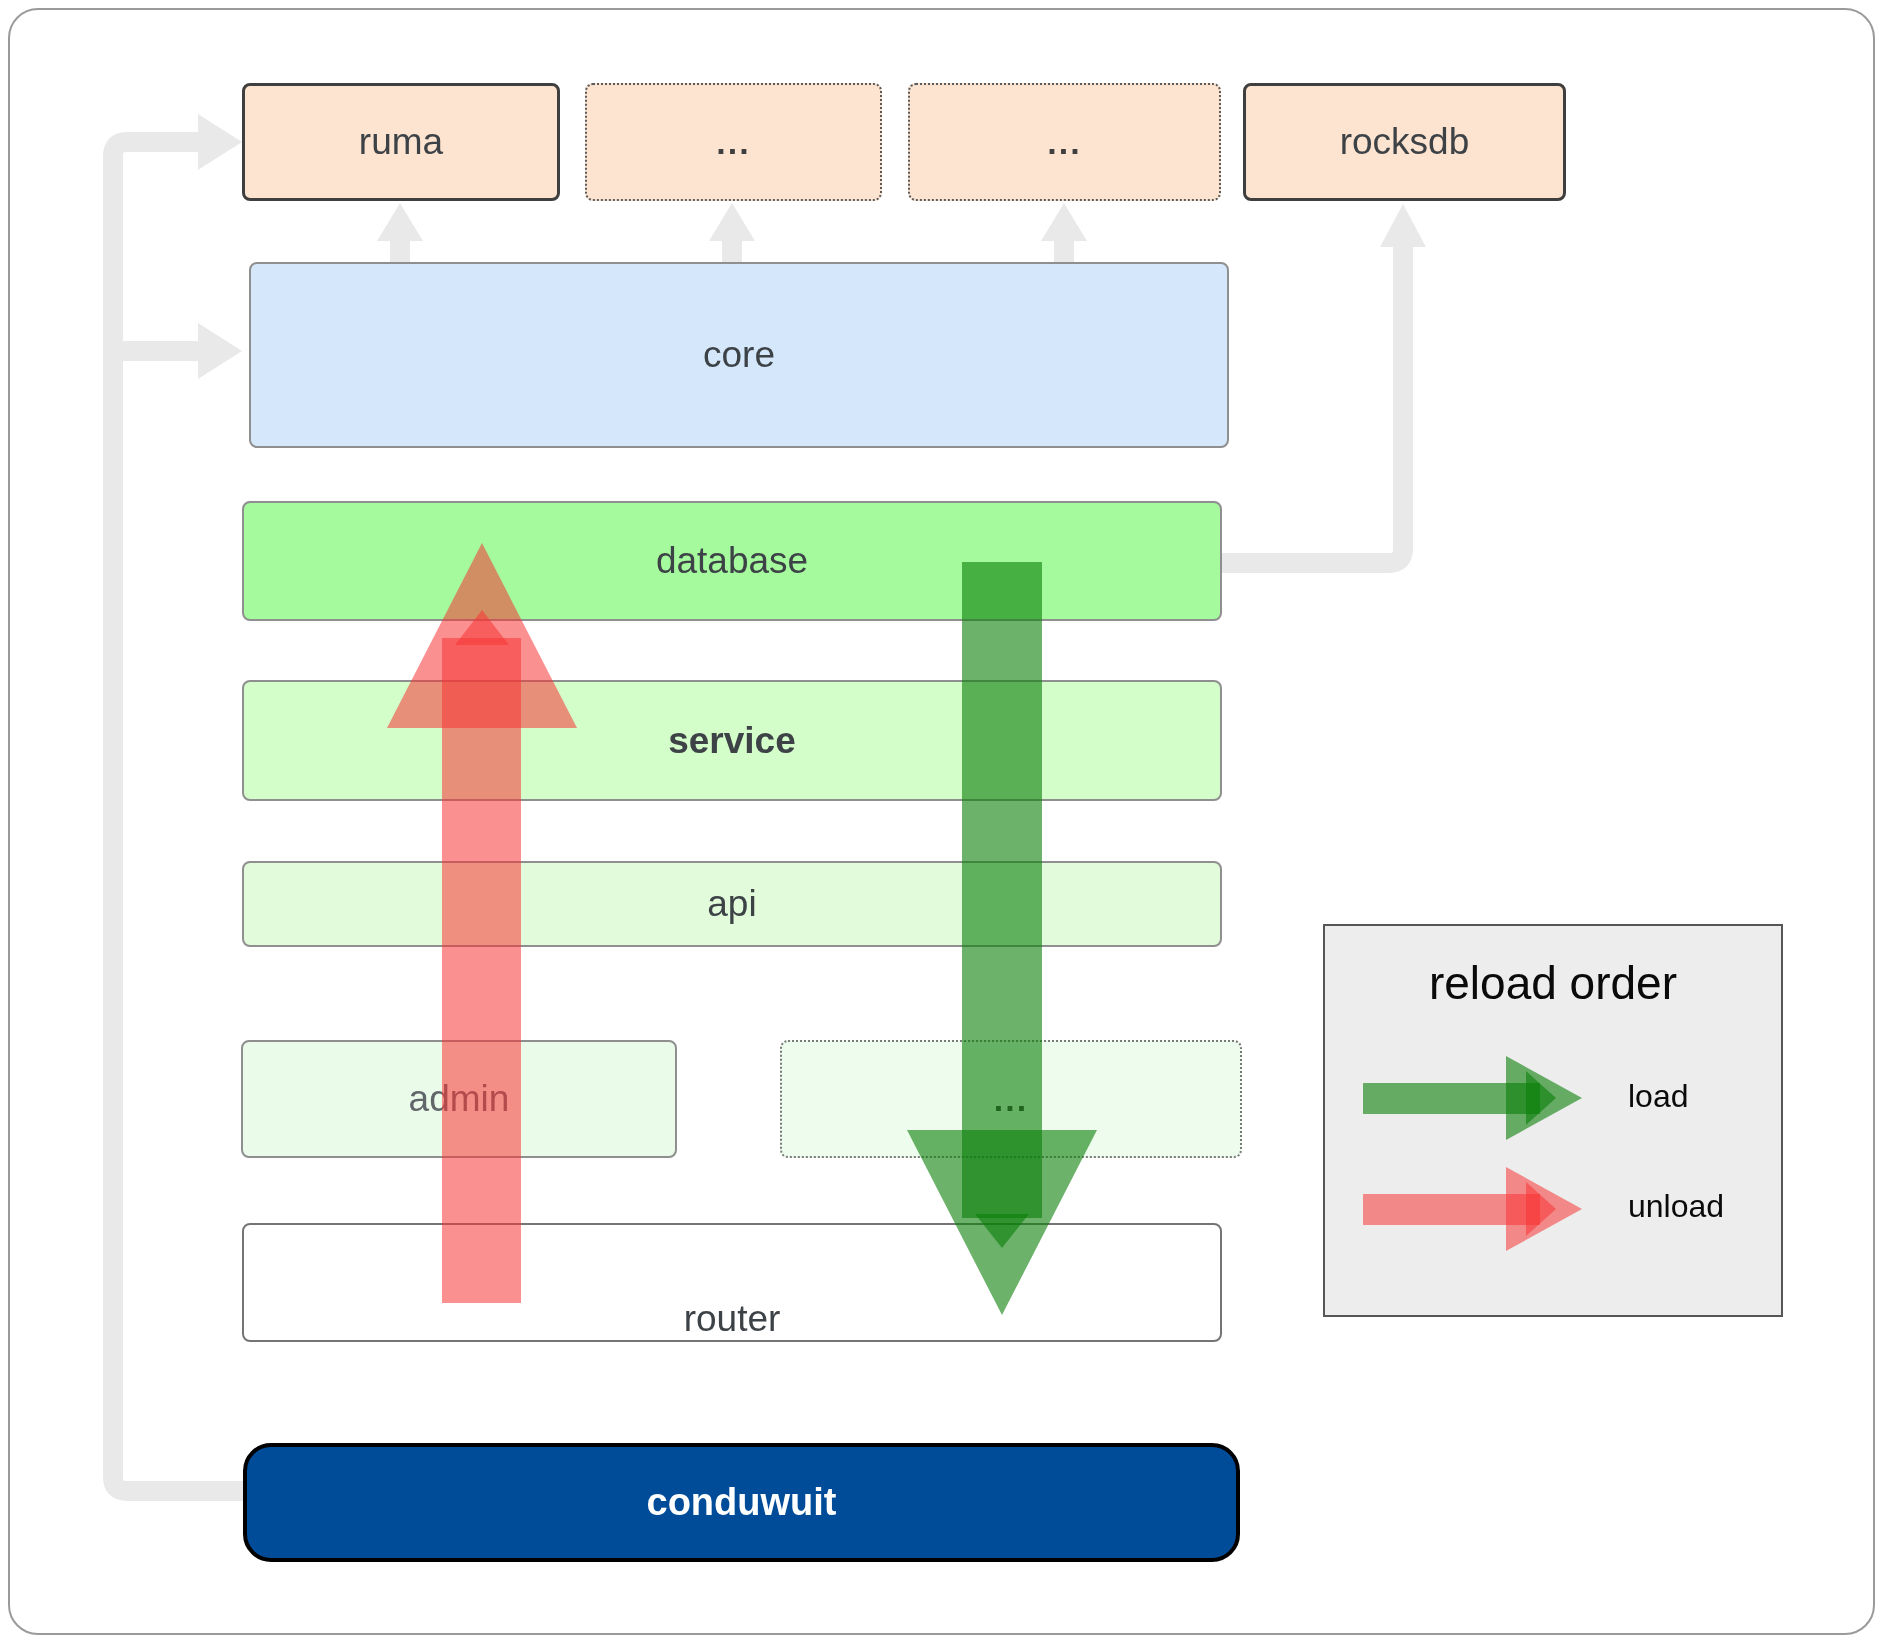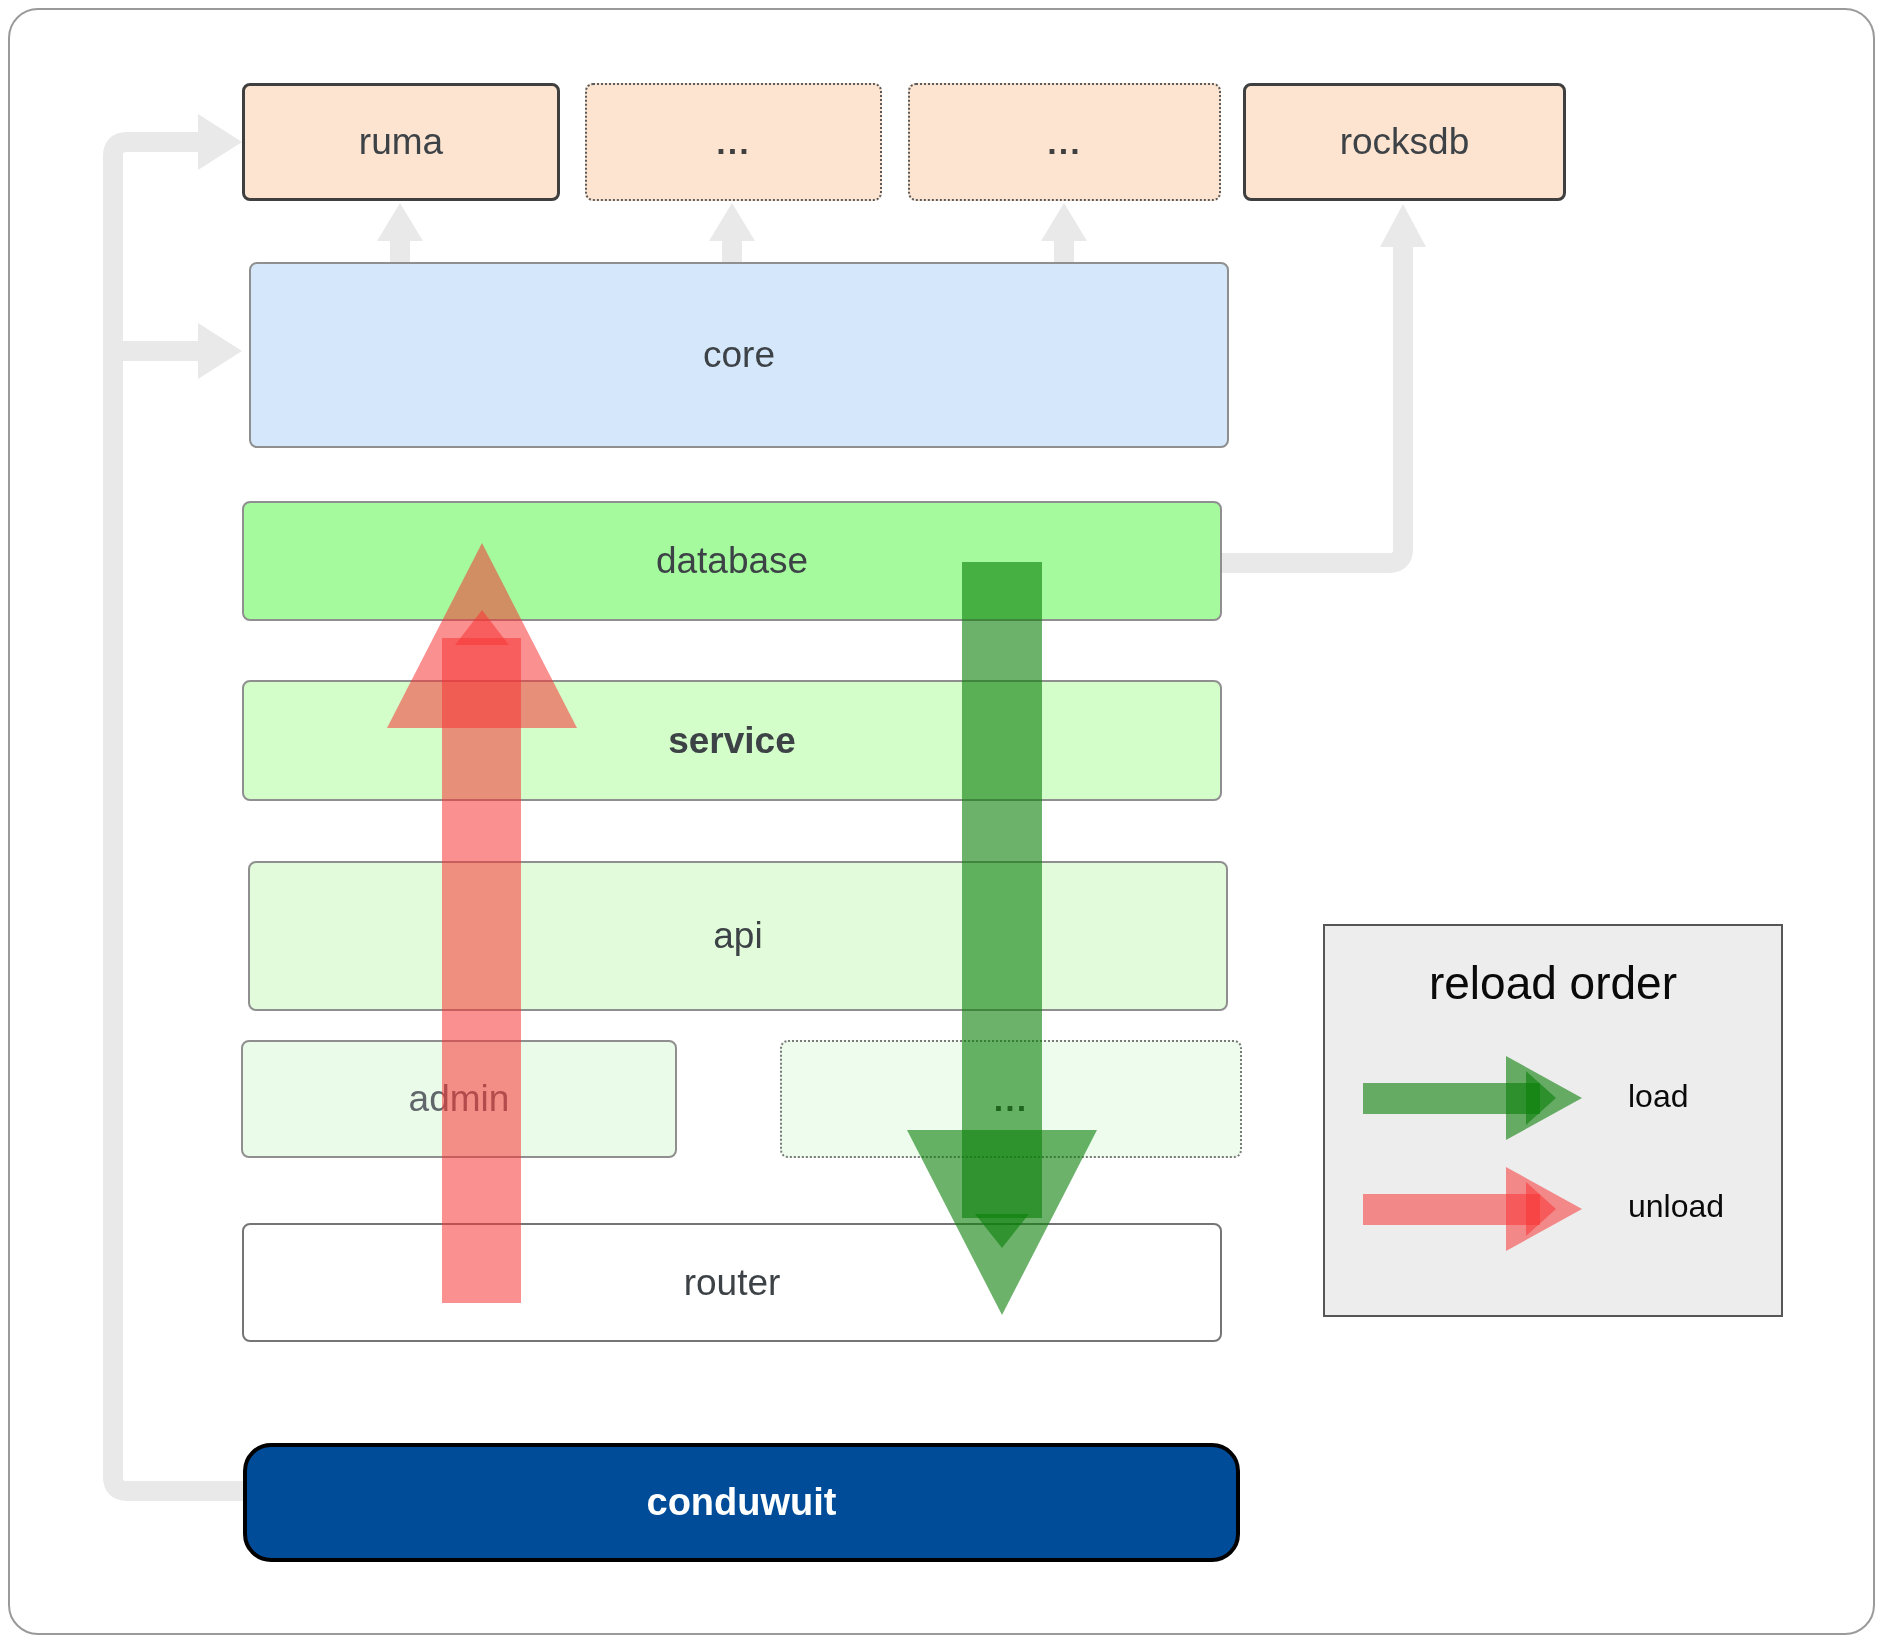--- a/index.html
+++ b/index.html
@@ -13,24 +13,24 @@
        box-sizing:border-box;border-radius:8px;font-size:37px;color:#3d4247;}
   .peach{background:#fce4d0;border:3px solid #3f3f3f;}
   .peach-dot{background:#fce4d0;border:2px dotted #5b5b5b;}
   .b-ruma{left:242px;top:83px;width:318px;height:118px;}
   .b-dots1{left:585px;top:83px;width:297px;height:118px;}
   .b-dots2{left:908px;top:83px;width:313px;height:118px;}
   .b-rocksdb{left:1243px;top:83px;width:323px;height:118px;}
   .b-core{left:242px;top:262px;width:980px;height:186px;background:#d5e7fa;border:2px solid #8f8f8f;margin-left:7px;}
   .b-database{left:242px;top:501px;width:980px;height:120px;background:#a4fa9c;border:2px solid #8f8f8f;}
   .b-service{left:242px;top:680px;width:980px;height:121px;background:#d3fdc9;border:2px solid #8f8f8f;font-weight:bold;}
-  .b-api{left:242px;top:861px;width:980px;height:150px;background:#e2fcdb;border:2px solid #8f8f8f;margin-left:6px;}
+  .b-api{left:242px;top:861px;width:980px;height:86px;background:#e2fcdb;border:2px solid #8f8f8f;}
   .b-admin{left:241px;top:1040px;width:436px;height:118px;background:#eafbe9;border:2px solid #8f8f8f;color:#61666a;}
   .b-dots3{left:780px;top:1040px;width:462px;height:118px;background:#eefcee;border:2px dotted #7a7a7a;}
-  .b-router{left:242px;top:1223px;width:980px;height:119px;background:#ffffff;border:2px solid #757575;}
+  .b-router{left:242px;top:1223px;width:980px;height:119px;background:#ffffff;border:2px solid #757575;align-items:flex-end;}
   .b-conduwuit{left:243px;top:1443px;width:997px;height:119px;background:#004c99;border:4px solid #000000;
                border-radius:28px;color:#ffffff;font-weight:600;font-size:38px;}
   .dots-label{font-weight:700;font-size:34px;color:#3f3f3f;letter-spacing:2px;}
   .legend{position:absolute;left:1323px;top:924px;width:460px;height:393px;box-sizing:border-box;
           background:#ededed;border:2px solid #565656;z-index:1;}
   .legend-title{position:absolute;left:0;top:30px;width:100%;text-align:center;
                 font-size:46px;color:#0a0a0a;}
   .legend-item-label{position:absolute;font-size:32px;color:#0a0a0a;}
   .l-load{left:303px;top:152px;}
   .l-unload{left:303px;top:262px;}

